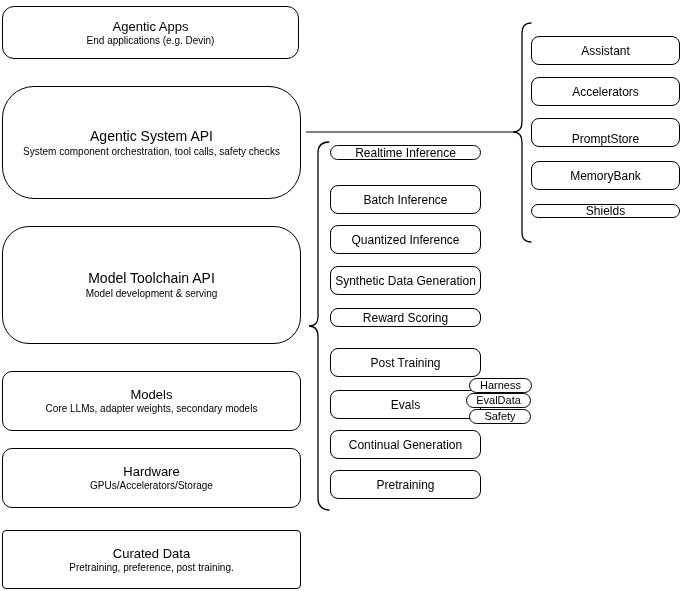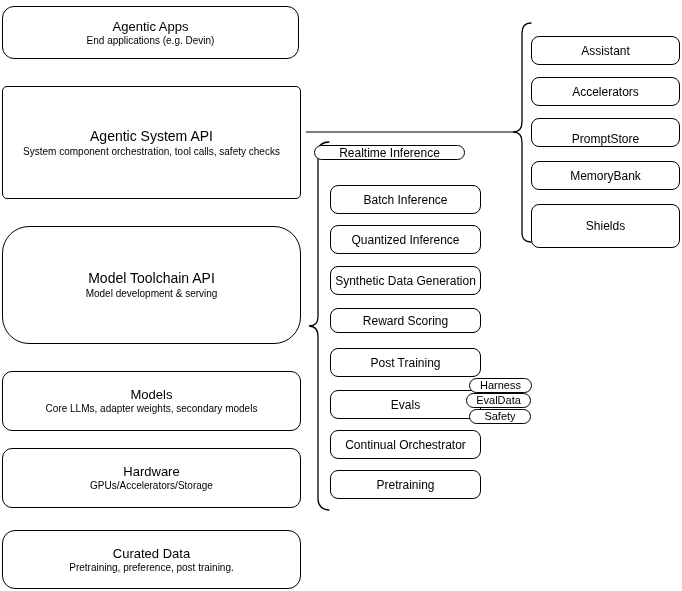--- a/index.html
+++ b/index.html
@@ -58,68 +58,68 @@
 
     <path d="M 531 23 C 525 23 522 27 522 33 L 522 122 C 522 128 520 132 513 132
              C 520 132 522 136 522 142 L 522 233 C 522 239 525 242 531 242" fill="none" stroke="#000000" stroke-width="1.3" stroke-linecap="round"></path>
   </svg>
 
   <div class="node stack-node" style="left:2px; top:6px; width:297px; height:53px; border-radius:12px;">
     <div class="title">Agentic Apps</div>
     <div class="subtitle">End applications (e.g. Devin)</div>
   </div>
 
-  <div class="node stack-node big" style="left:2px; top:86px; width:299px; height:113px; border-radius:5px;">
+  <div class="node stack-node big" style="left:2px; top:86px; width:299px; height:113px; border-radius:32px;">
     <div class="title">Agentic System API</div>
     <div class="subtitle">System component orchestration, tool calls, safety checks</div>
   </div>
 
   <div class="node stack-node big" style="left:2px; top:226px; width:299px; height:118px; border-radius:27px;">
     <div class="title">Model Toolchain API</div>
     <div class="subtitle">Model development &amp; serving</div>
   </div>
 
   <div class="node stack-node" style="left:2px; top:371px; width:299px; height:60px; border-radius:10px;align-items:center;">
     <div class="title">Models</div>
     <div class="subtitle">Core LLMs, adapter weights, secondary models</div>
   </div>
 
   <div class="node stack-node" style="left:2px; top:448px; width:299px; height:60px; border-radius:10px;">
     <div class="title">Hardware</div>
     <div class="subtitle">GPUs/Accelerators/Storage</div>
   </div>
 
-  <div class="node stack-node" style="left:2px; top:530px; width:299px; height:59px; border-radius:13px;">
+  <div class="node stack-node" style="left:2px; top:530px; width:299px; height:59px; border-radius:4px;">
     <div class="title">Curated Data</div>
     <div class="subtitle">Pretraining, preference, post training.</div>
   </div>
 
-  <div class="node small-node" style="left:314px; top:145px; width:151px; height:15px;">
+  <div class="node small-node" style="left:330px; top:145px; width:151px; height:15px;">
     <span>Realtime Inference</span>
   </div>
   <div class="node small-node" style="left:330px; top:185px; width:151px; height:29px;">
     <span>Batch Inference</span>
   </div>
   <div class="node small-node" style="left:330px; top:266px; width:151px; height:29px;">
     <span>Synthetic Data Generation</span>
   </div>
   <div class="node small-node" style="left:330px; top:225px; width:151px; height:29px;">
     <span>Quantized Inference</span>
   </div>
-  <div class="node small-node" style="left:330px; top:308px; width:151px; height:25px;">
+  <div class="node small-node" style="left:330px; top:308px; width:151px; height:19px;">
     <span>Reward Scoring</span>
   </div>
   <div class="node small-node" style="left:330px; top:348px; width:151px; height:29px;">
     <span>Post Training</span>
   </div>
   <div class="node small-node" style="left:330px; top:390px; width:151px; height:29px;">
     <span>Evals</span>
   </div>
   <div class="node small-node" style="left:330px; top:430px; width:151px; height:29px;">
-    <span>Continual Orchestrator</span>
+    <span>Continual Generation</span>
   </div>
   <div class="node small-node" style="left:330px; top:470px; width:151px; height:29px;">
     <span>Pretraining</span>
   </div>
 
   <div class="pill" style="left:469px; top:378px; width:63px; height:15px;">
     <span>Harness</span>
   </div>
   <div class="pill" style="left:466px; top:393px; width:65px; height:15px;">
     <span>EvalData</span>
@@ -133,17 +133,17 @@
   </div>
   <div class="node small-node" style="left:531px; top:77px; width:149px; height:29px;">
     <span>Accelerators</span>
   </div>
   <div class="node small-node" style="left:531px; top:118px; width:149px; height:29px;justify-content:flex-end;">
     <span>PromptStore</span>
   </div>
   <div class="node small-node" style="left:531px; top:161px; width:149px; height:29px;">
     <span>MemoryBank</span>
   </div>
-  <div class="node small-node" style="left:531px; top:204px; width:149px; height:44px;">
+  <div class="node small-node" style="left:531px; top:204px; width:149px; height:14px;">
     <span>Shields</span>
   </div>
 
 </div>
 
 </body></html>

